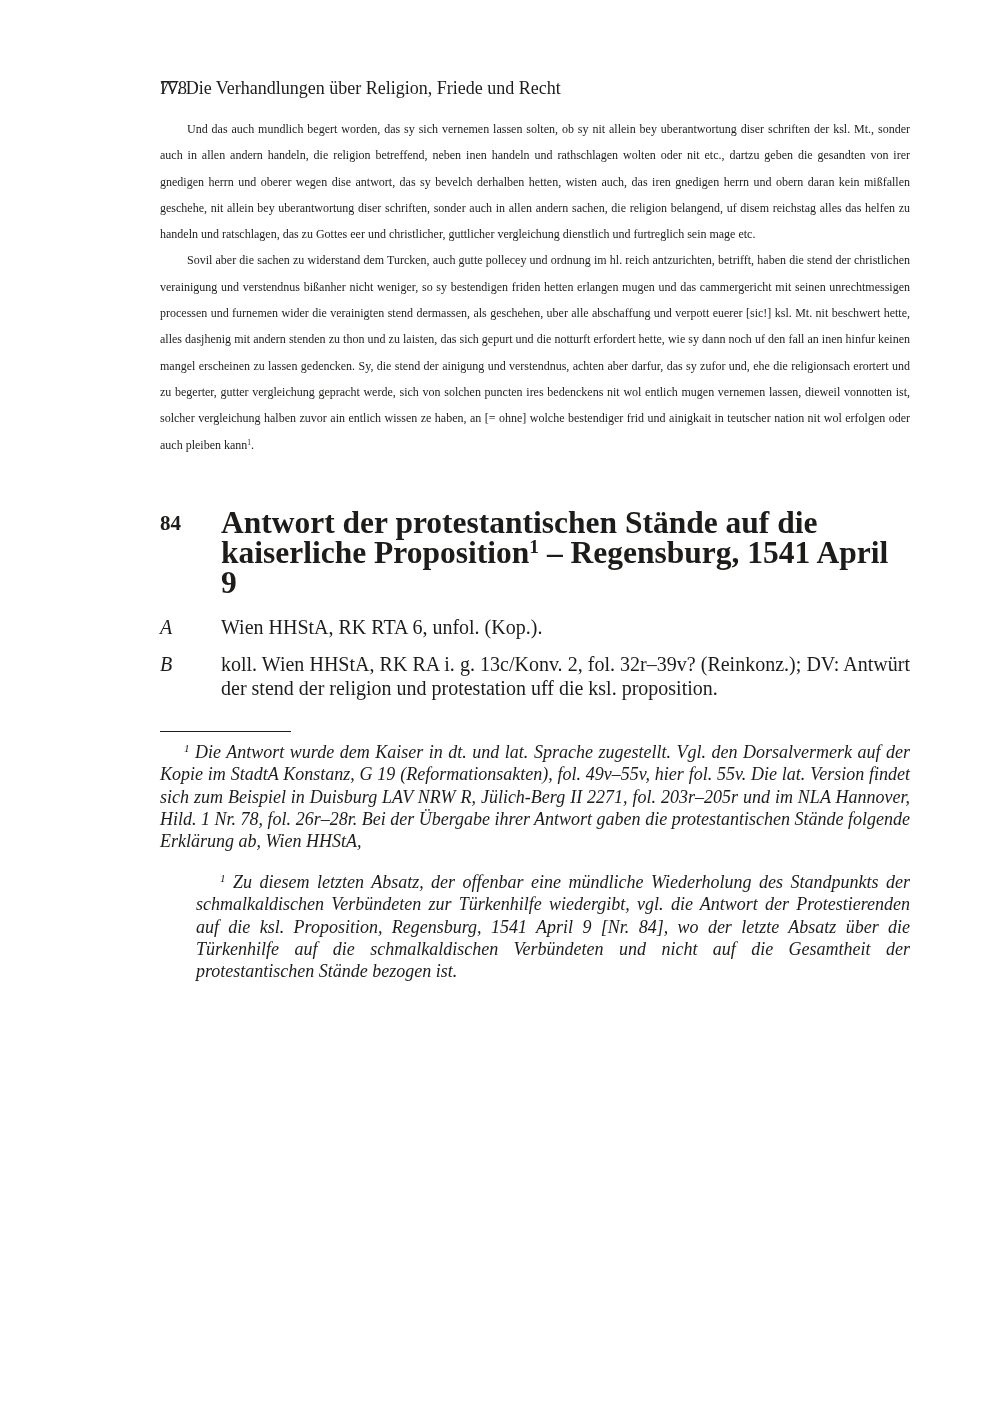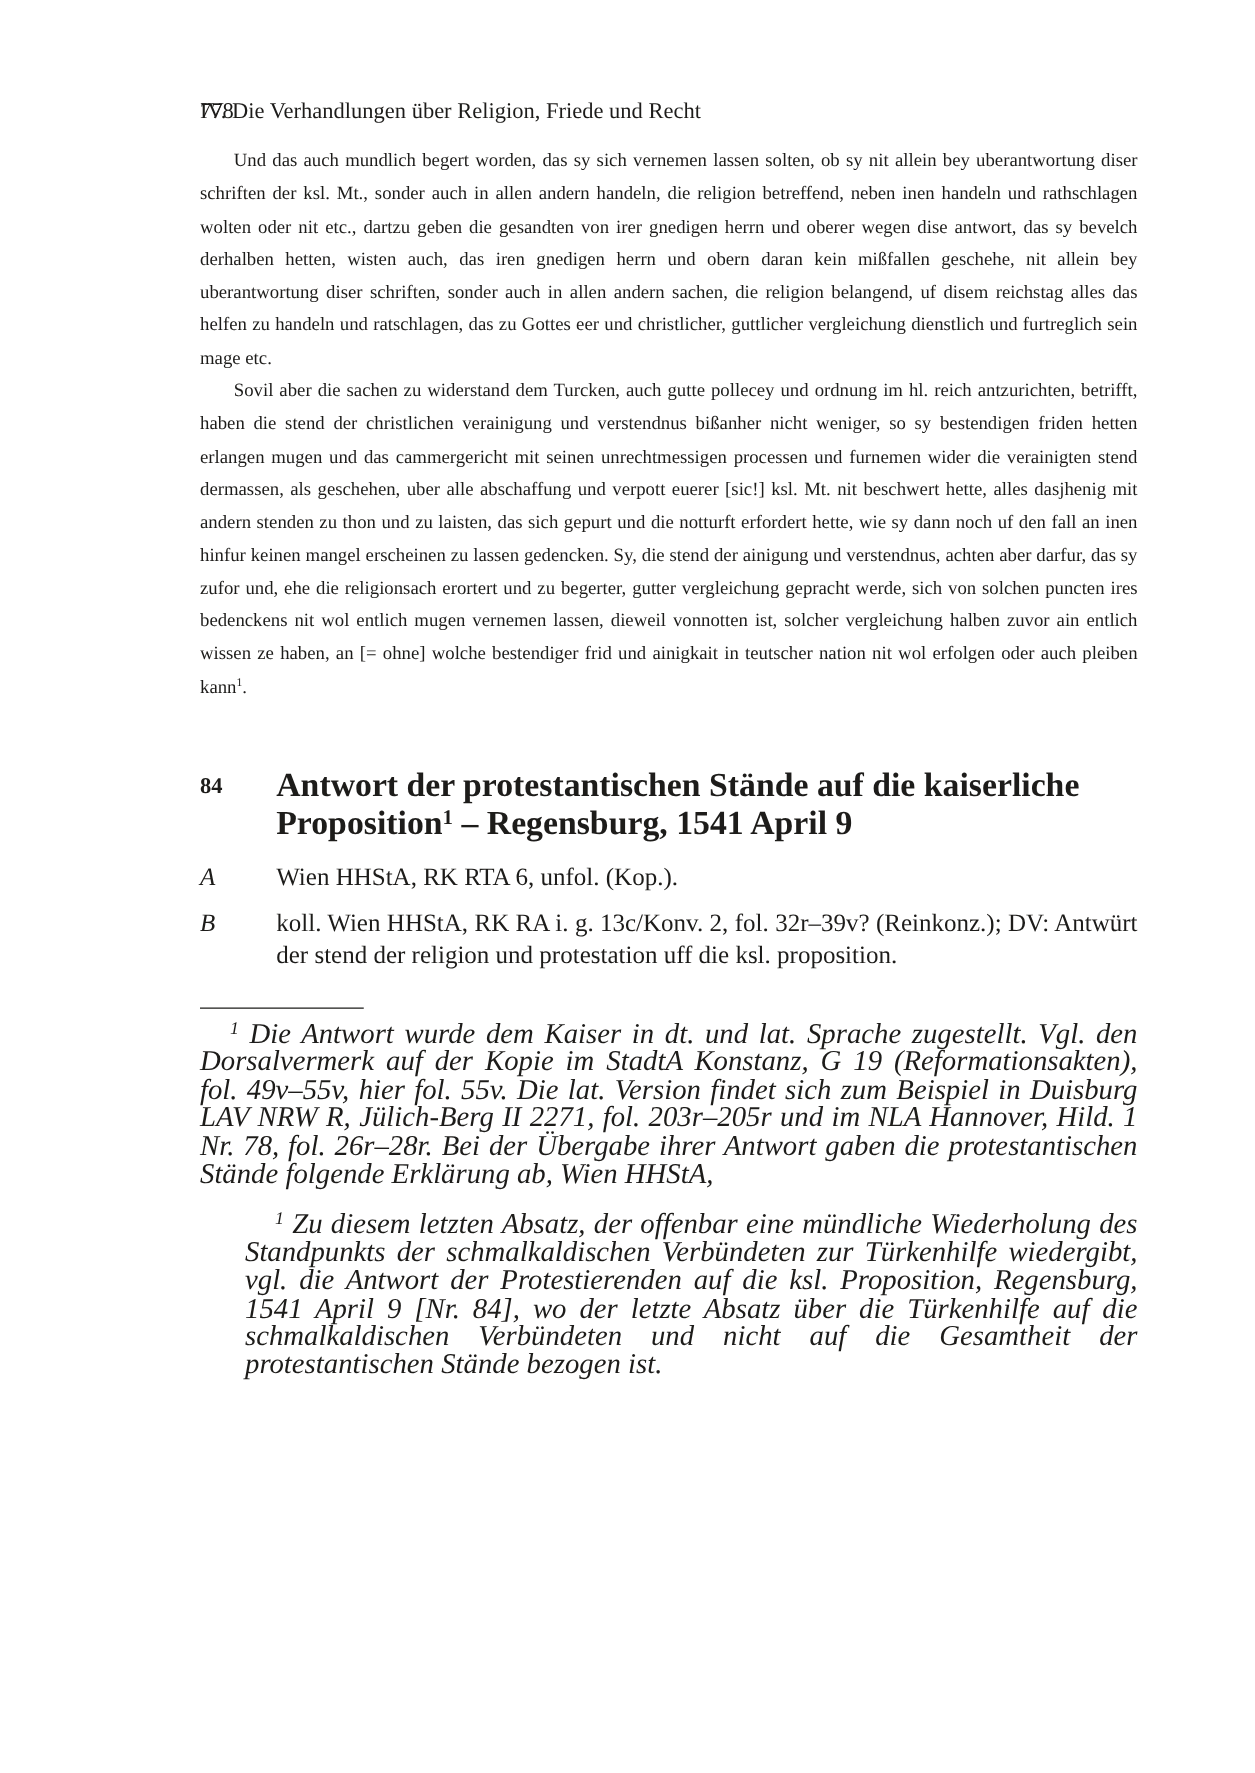--- a/index.html
+++ b/index.html
@@ -21,39 +21,39 @@
   .running-header {
     position: relative;
     font-size: 18px;
     line-height: 24px;
     margin-bottom: 16px;
   }
   .page-number { position: absolute; left: 0; top: 0; }
   .running-title { display: block; text-align: left; }
   
   .body-text {
-    font-size: 15px;
+    font-size: 12px;
     line-height: 26.3px;
     text-align: justify;
   }
   .para { text-indent: 27px; }
   .it { }
   sup.fn-ref {
     font-size: 0.62em;
     line-height: 0;
     vertical-align: baseline;
     position: relative;
     top: -0.5em;
   }
   
   .entry { margin-top: 50px; }
   .entry-heading {
     display: flex;
     font-weight: bold;
-    font-size: 18px;
+    font-size: 21px;
     line-height: 30px;
   }
   .entry-number { width: 61px; flex-shrink: 0; }
   .entry-title { flex: 1; }
   .entry-sources {
     margin-top: 17px;
     font-size: 20px;
     line-height: 24.3px;
   }
   .source-row { display: flex; margin-bottom: 13px; }
@@ -64,21 +64,21 @@
   .footnotes { margin-top: 30px; }
   .footnote-rule {
     width: 131px;
     height: 0;
     border-top: 1.6px solid #1d1c1a;
     margin-bottom: 9px;
   }
   .footnote-group { margin-bottom: 18px; }
   .footnote-group:last-child { margin-bottom: 0; margin-left: 36px; }
   .footnote {
-    font-size: 23px;
+    font-size: 18px;
     line-height: 22.4px;
     text-align: justify;
     text-indent: 24px;
     font-style: italic;
   }
   .footnote .marker-gap { white-space: pre; }
 </style>
 </head>
 <body>
 

